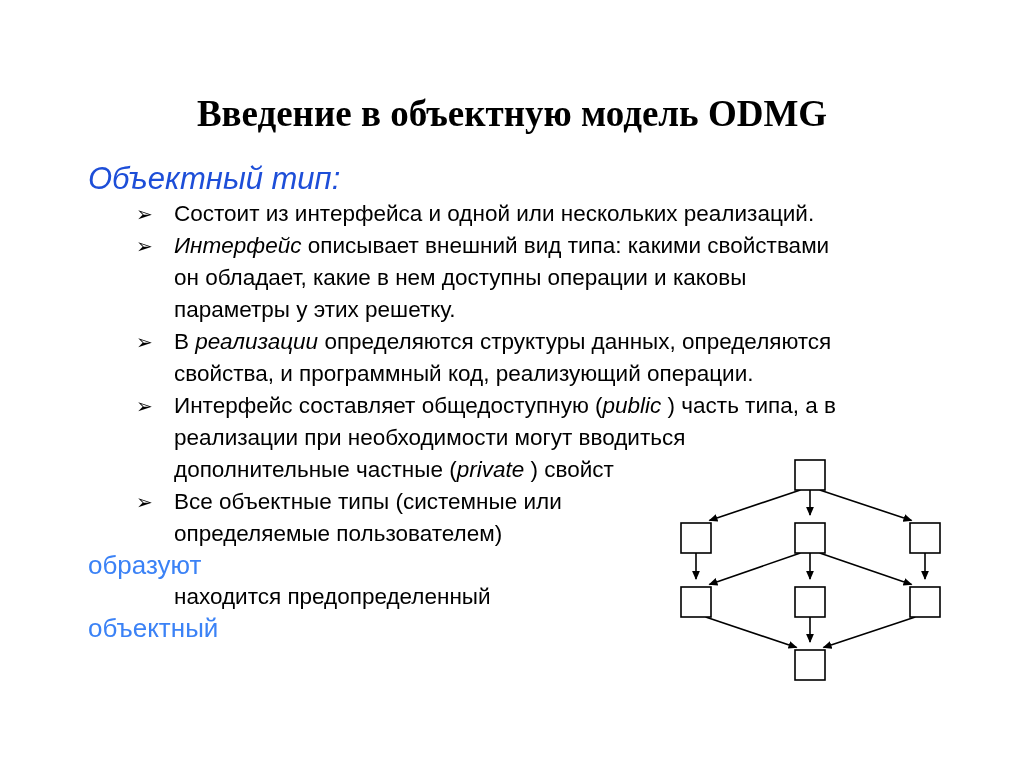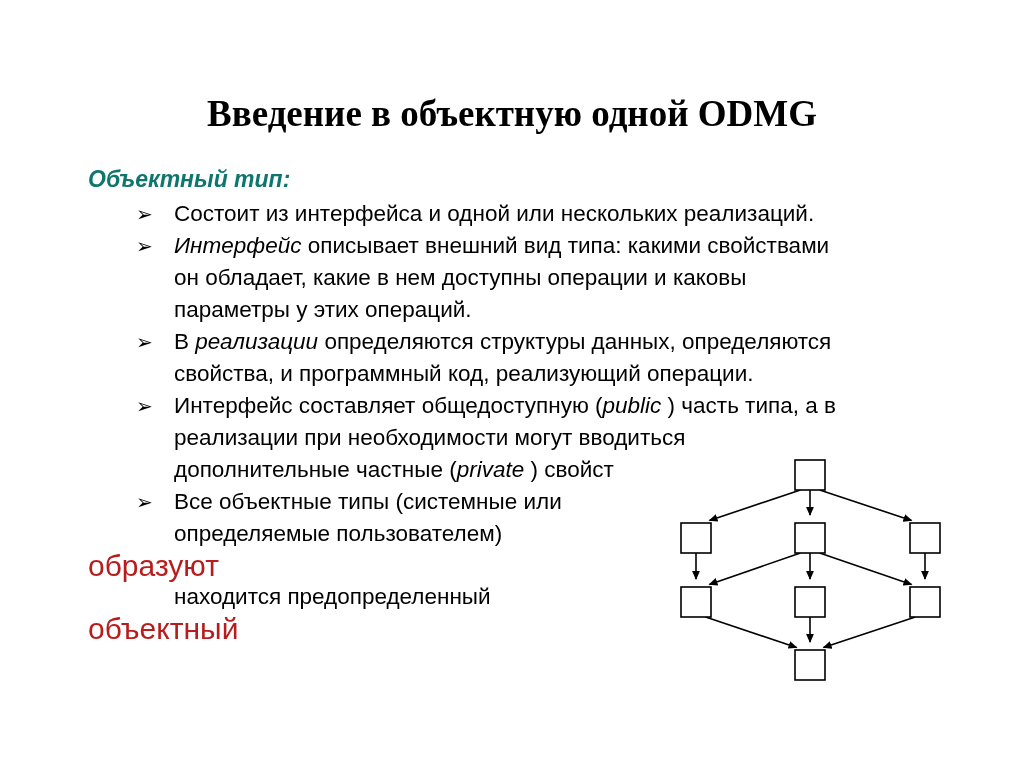--- a/index.html
+++ b/index.html
@@ -44,26 +44,26 @@
   
   .body-block {
     position: absolute;
     left: 88px;
     top: 164px;
     width: 880px;
   }
 
   .lead-in {
     font-family: "Liberation Sans", sans-serif;
-    font-size: 23px;
-    font-weight: 700;
+    font-size: 31px;
+    font-weight: 400;
     font-style: italic;
     line-height: 30px;
     margin: 0 0 4px 0;
-    color: #0f766e;
+    color: #1d4ed8;
   }
 
   .bullet-list {
     list-style: none;
     margin: 0;
     padding: 0;
   }
 
   .bullet {
     position: relative;
@@ -85,23 +85,23 @@
   }
 
   
   .bullet.cont {
     padding-left: 86px;
   }
 
   
   .outdent-line {
     padding-left: 0;
-    font-size: 30px;
+    font-size: 26px;
     line-height: 31px;
-    color: #b91c1c;
+    color: #3b82f6;
   }
 
   em.it {
     font-weight: 400;
   }
 
   
   .lattice {
     position: absolute;
     left: 660px;
@@ -109,30 +109,30 @@
     width: 300px;
     height: 248px;
   }
   .lattice svg { display: block; }
 </style>
 </head>
 <body>
 
 <div class="slide">
 
-  <div class="slide-title">Введение в объектную одной ODMG</div>
+  <div class="slide-title">Введение в объектную модель ODMG</div>
 
   <div class="body-block">
     <div class="lead-in">Объектный тип:</div>
 
     <div class="bullet-list" id="bullet-list">
         <div class="bullet"><span class="marker">➢</span><span>Состоит из интерфейса и одной или нескольких реализаций.</span></div>
         <div class="bullet"><span class="marker">➢</span><em class="it">Интерфейс</em><span> описывает внешний вид типа: какими свойствами</span></div>
         <div class="bullet cont"><span>он обладает, какие в нем доступны операции и каковы</span></div>
-        <div class="bullet cont"><span>параметры у этих операций.</span></div>
+        <div class="bullet cont"><span>параметры у этих решетку.</span></div>
         <div class="bullet"><span class="marker">➢</span><span>В </span><em class="it">реализации</em><span> определяются структуры данных, определяются</span></div>
         <div class="bullet cont"><span>свойства, и программный код, реализующий операции.</span></div>
         <div class="bullet"><span class="marker">➢</span><span>Интерфейс составляет общедоступную (</span><em class="it">public</em><span> ) часть типа, а в</span></div>
         <div class="bullet cont"><span>реализации при необходимости могут вводиться</span></div>
         <div class="bullet cont"><span>дополнительные частные (</span><em class="it">private</em><span> ) свойст</span></div>
         <div class="bullet"><span class="marker">➢</span><span>Все объектные типы (системные или</span></div>
         <div class="bullet cont"><span>определяемые пользователем)</span></div>
         <div class="outdent-line"><span>образуют</span></div>
         <div class="bullet cont"><span>находится предопределенный</span></div>
         <div class="outdent-line"><span>объектный</span></div>

